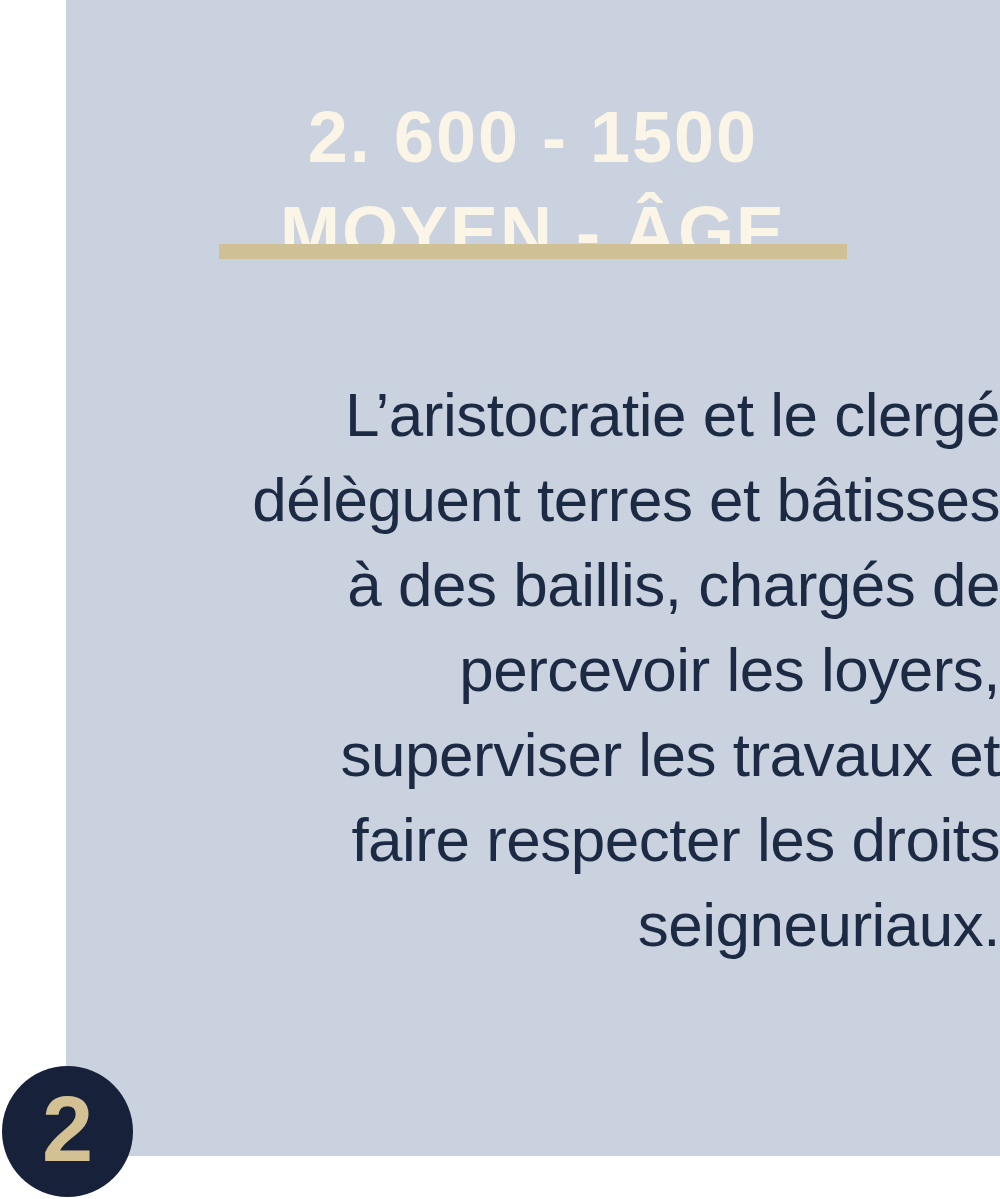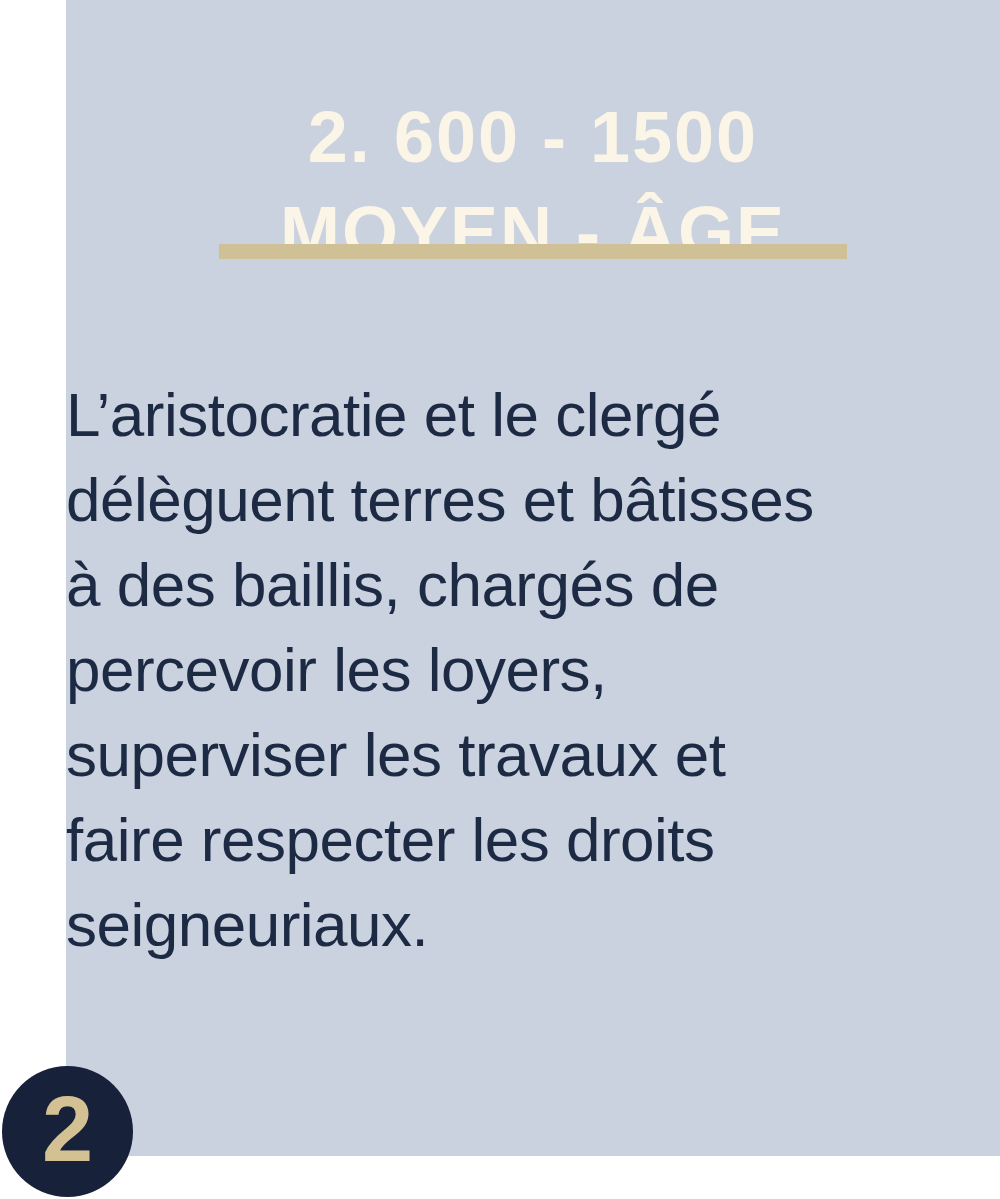--- a/index.html
+++ b/index.html
@@ -44,21 +44,21 @@
     transform: translateX(-50%);
     width: 628px;
     height: 15px;
     background: var(--divider-color, #CFC096);
   }
   .card-body {
     position: absolute;
     top: 310px;
     left: 0;
     right: 0;
-    text-align: left;
+    text-align: right;
     font-size: 62px;
     font-weight: 400;
     line-height: 85px;
     letter-spacing: -0.5px;
     color: var(--body-color, #1C2A44);
     white-space: pre-line;
   }
   .badge {
     position: absolute;
     left: 2px;

